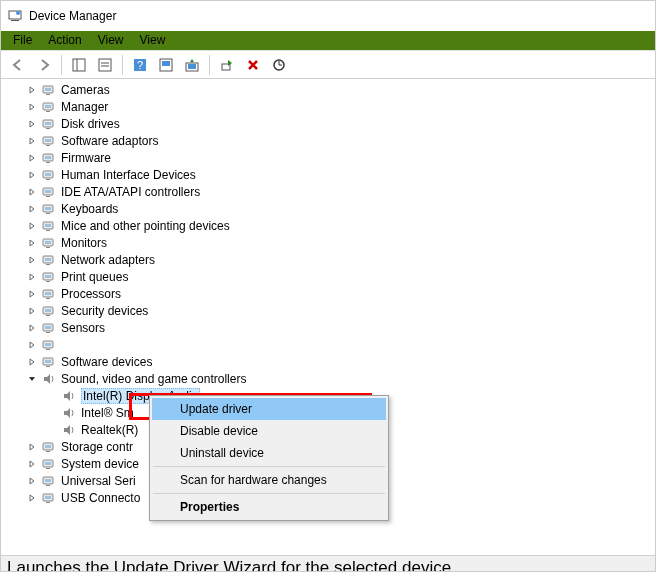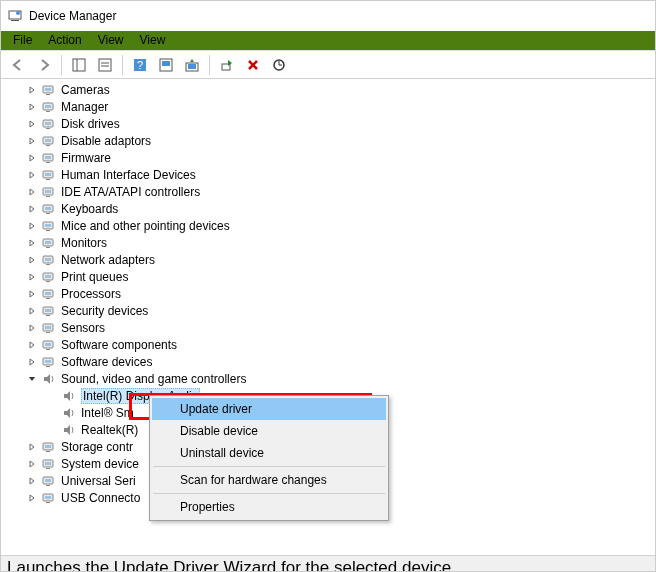--- a/index.html
+++ b/index.html
@@ -78,21 +78,21 @@
 .ctxmenu .mrow {
   height: 22px;
   display: flex;
   align-items: center;
   padding-left: 28px;
 }
 .ctxmenu .mrow.hl {
   background: #90c8f6;
   position: relative;
 }
-.ctxmenu .mrow.bold { font-weight: normal; }
+.ctxmenu .mrow.bold { font-weight: bold; }
 .ctxmenu .msep { height: 1px; background: #d0d0d0; margin: 2px 1px; }
 .redbox {
   position: absolute;
   border: 3px solid #ff0000;
   pointer-events: none;
 }
 .statusbar {
   height: 20px;
   padding: 2px 6px;
   border-top: 1px solid #d0d0d0;
@@ -238,21 +238,21 @@
           <path d="M2 1 L6 4 L2 7 Z" fill="none" stroke="#666"></path>
         </svg>
       </span>
       <span class="nicon">
         <svg width="16" height="16" viewBox="0 0 16 16">
           <rect x="2" y="4" width="10" height="7" rx="1" fill="#e8e8e8" stroke="#888"></rect>
           <rect x="4" y="6" width="6" height="3" fill="#9cc4e4"></rect>
           <rect x="5" y="12" width="4" height="1" fill="#888"></rect>
         </svg>
       </span>
-      <span class="nlabel">Disable adaptors</span>
+      <span class="nlabel">Software adaptors</span>
     </div>
     <div class="node" style="--indent: 24px;">
       <span class="arrow">
         <svg viewBox="0 0 8 8">
           <path d="M2 1 L6 4 L2 7 Z" fill="none" stroke="#666"></path>
         </svg>
       </span>
       <span class="nicon">
         <svg width="16" height="16" viewBox="0 0 16 16">
           <rect x="2" y="4" width="10" height="7" rx="1" fill="#e8e8e8" stroke="#888"></rect>
@@ -418,21 +418,20 @@
           <path d="M2 1 L6 4 L2 7 Z" fill="none" stroke="#666"></path>
         </svg>
       </span>
       <span class="nicon">
         <svg width="16" height="16" viewBox="0 0 16 16">
           <rect x="2" y="4" width="10" height="7" rx="1" fill="#e8e8e8" stroke="#888"></rect>
           <rect x="4" y="6" width="6" height="3" fill="#9cc4e4"></rect>
           <rect x="5" y="12" width="4" height="1" fill="#888"></rect>
         </svg>
       </span>
-      <span class="nlabel">Software components</span>
     </div>
     <div class="node" style="--indent: 24px;">
       <span class="arrow">
         <svg viewBox="0 0 8 8">
           <path d="M2 1 L6 4 L2 7 Z" fill="none" stroke="#666"></path>
         </svg>
       </span>
       <span class="nicon">
         <svg width="16" height="16" viewBox="0 0 16 16">
           <rect x="2" y="4" width="10" height="7" rx="1" fill="#e8e8e8" stroke="#888"></rect>

